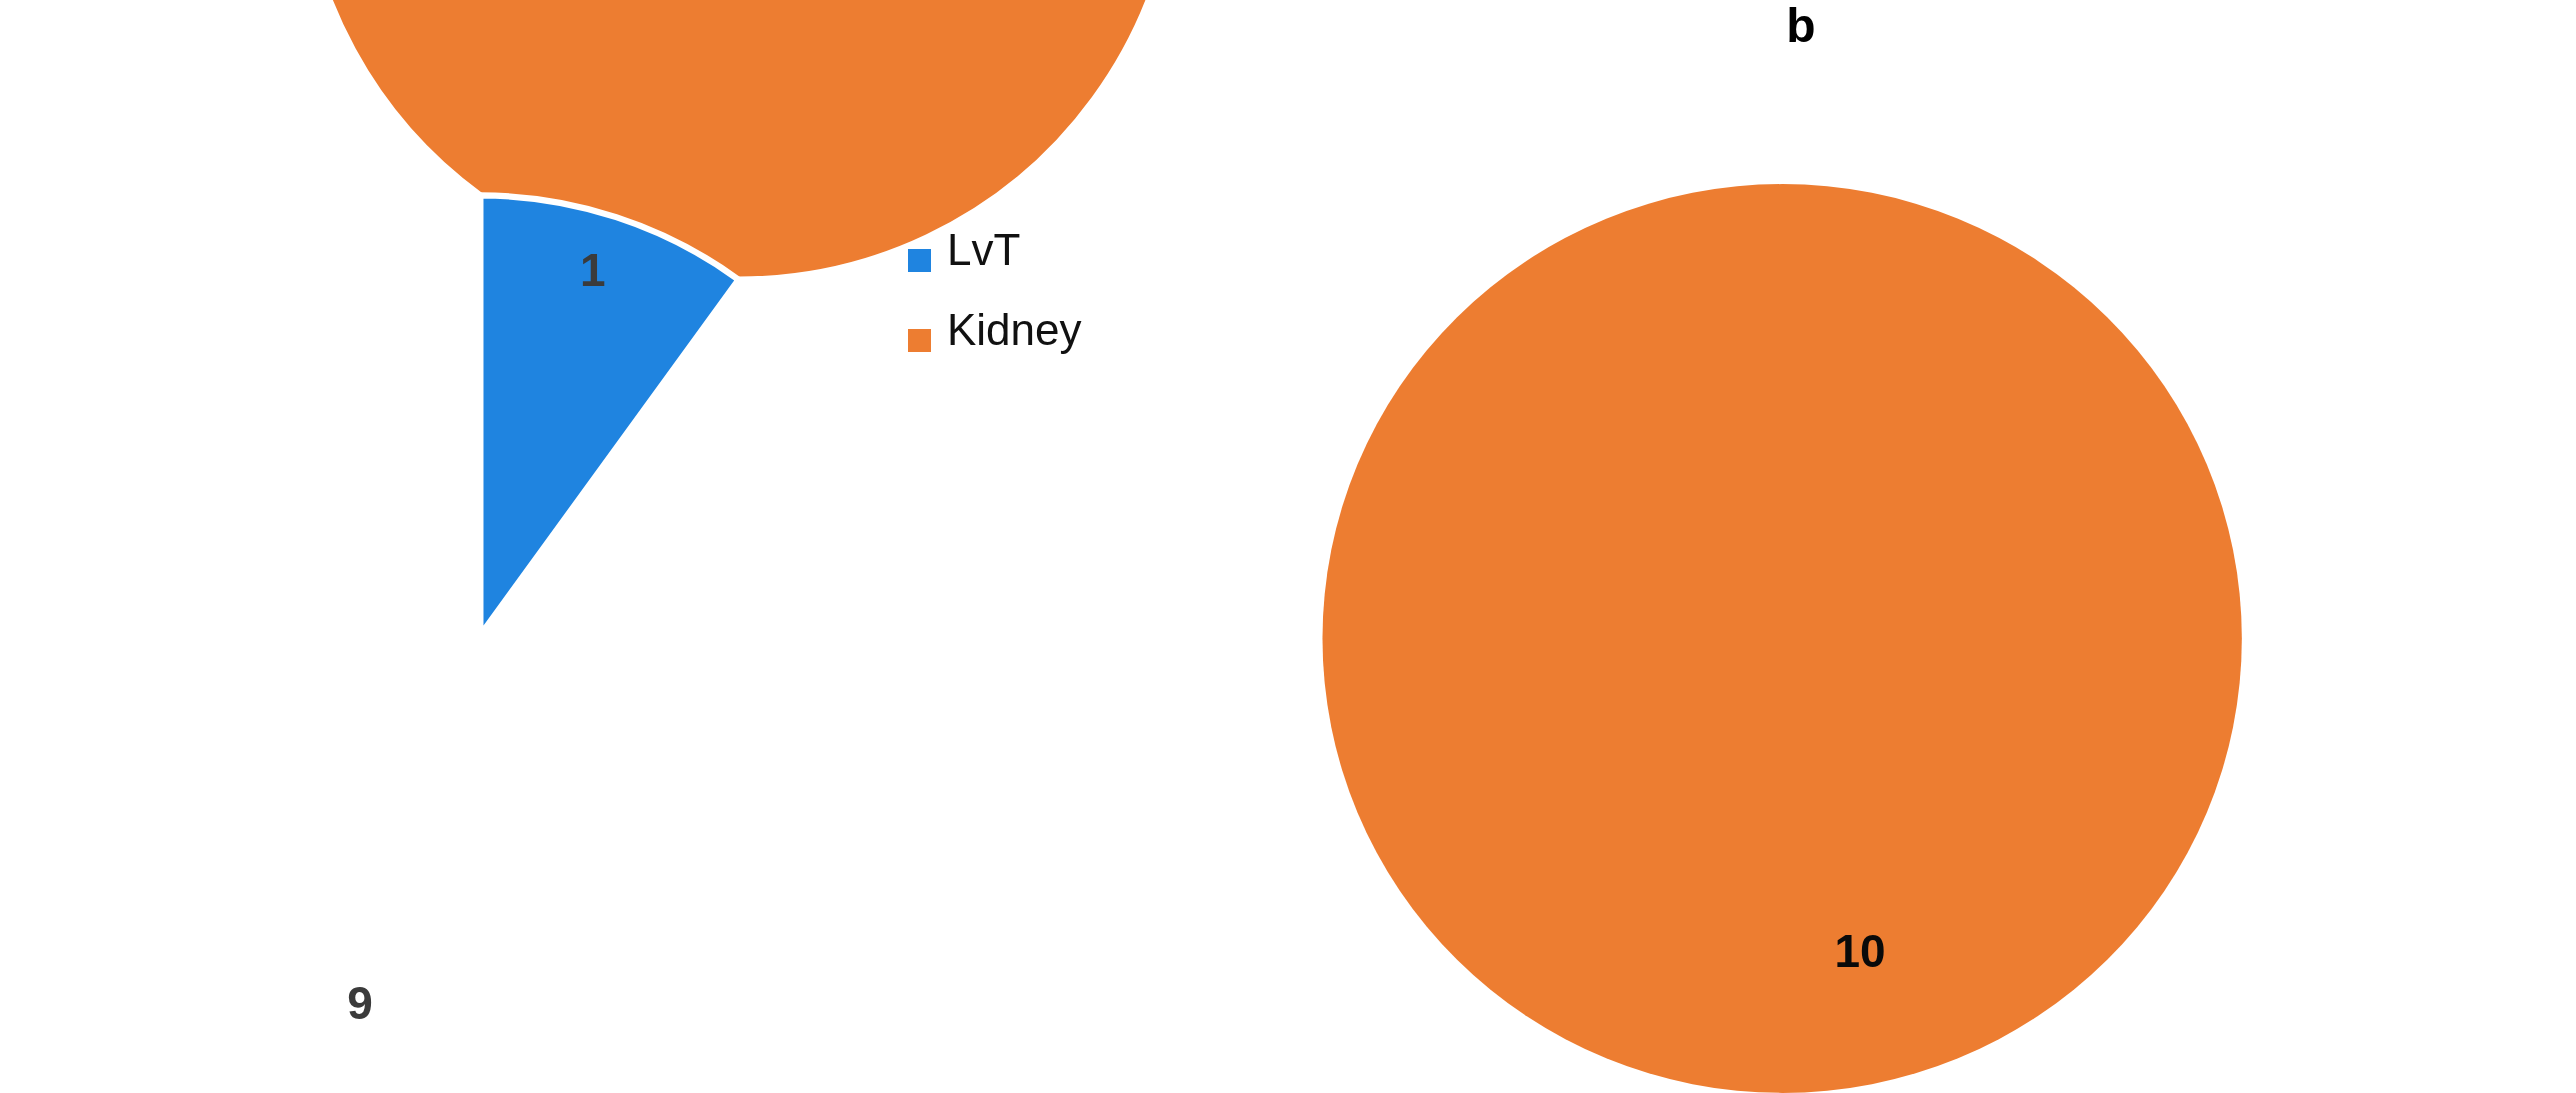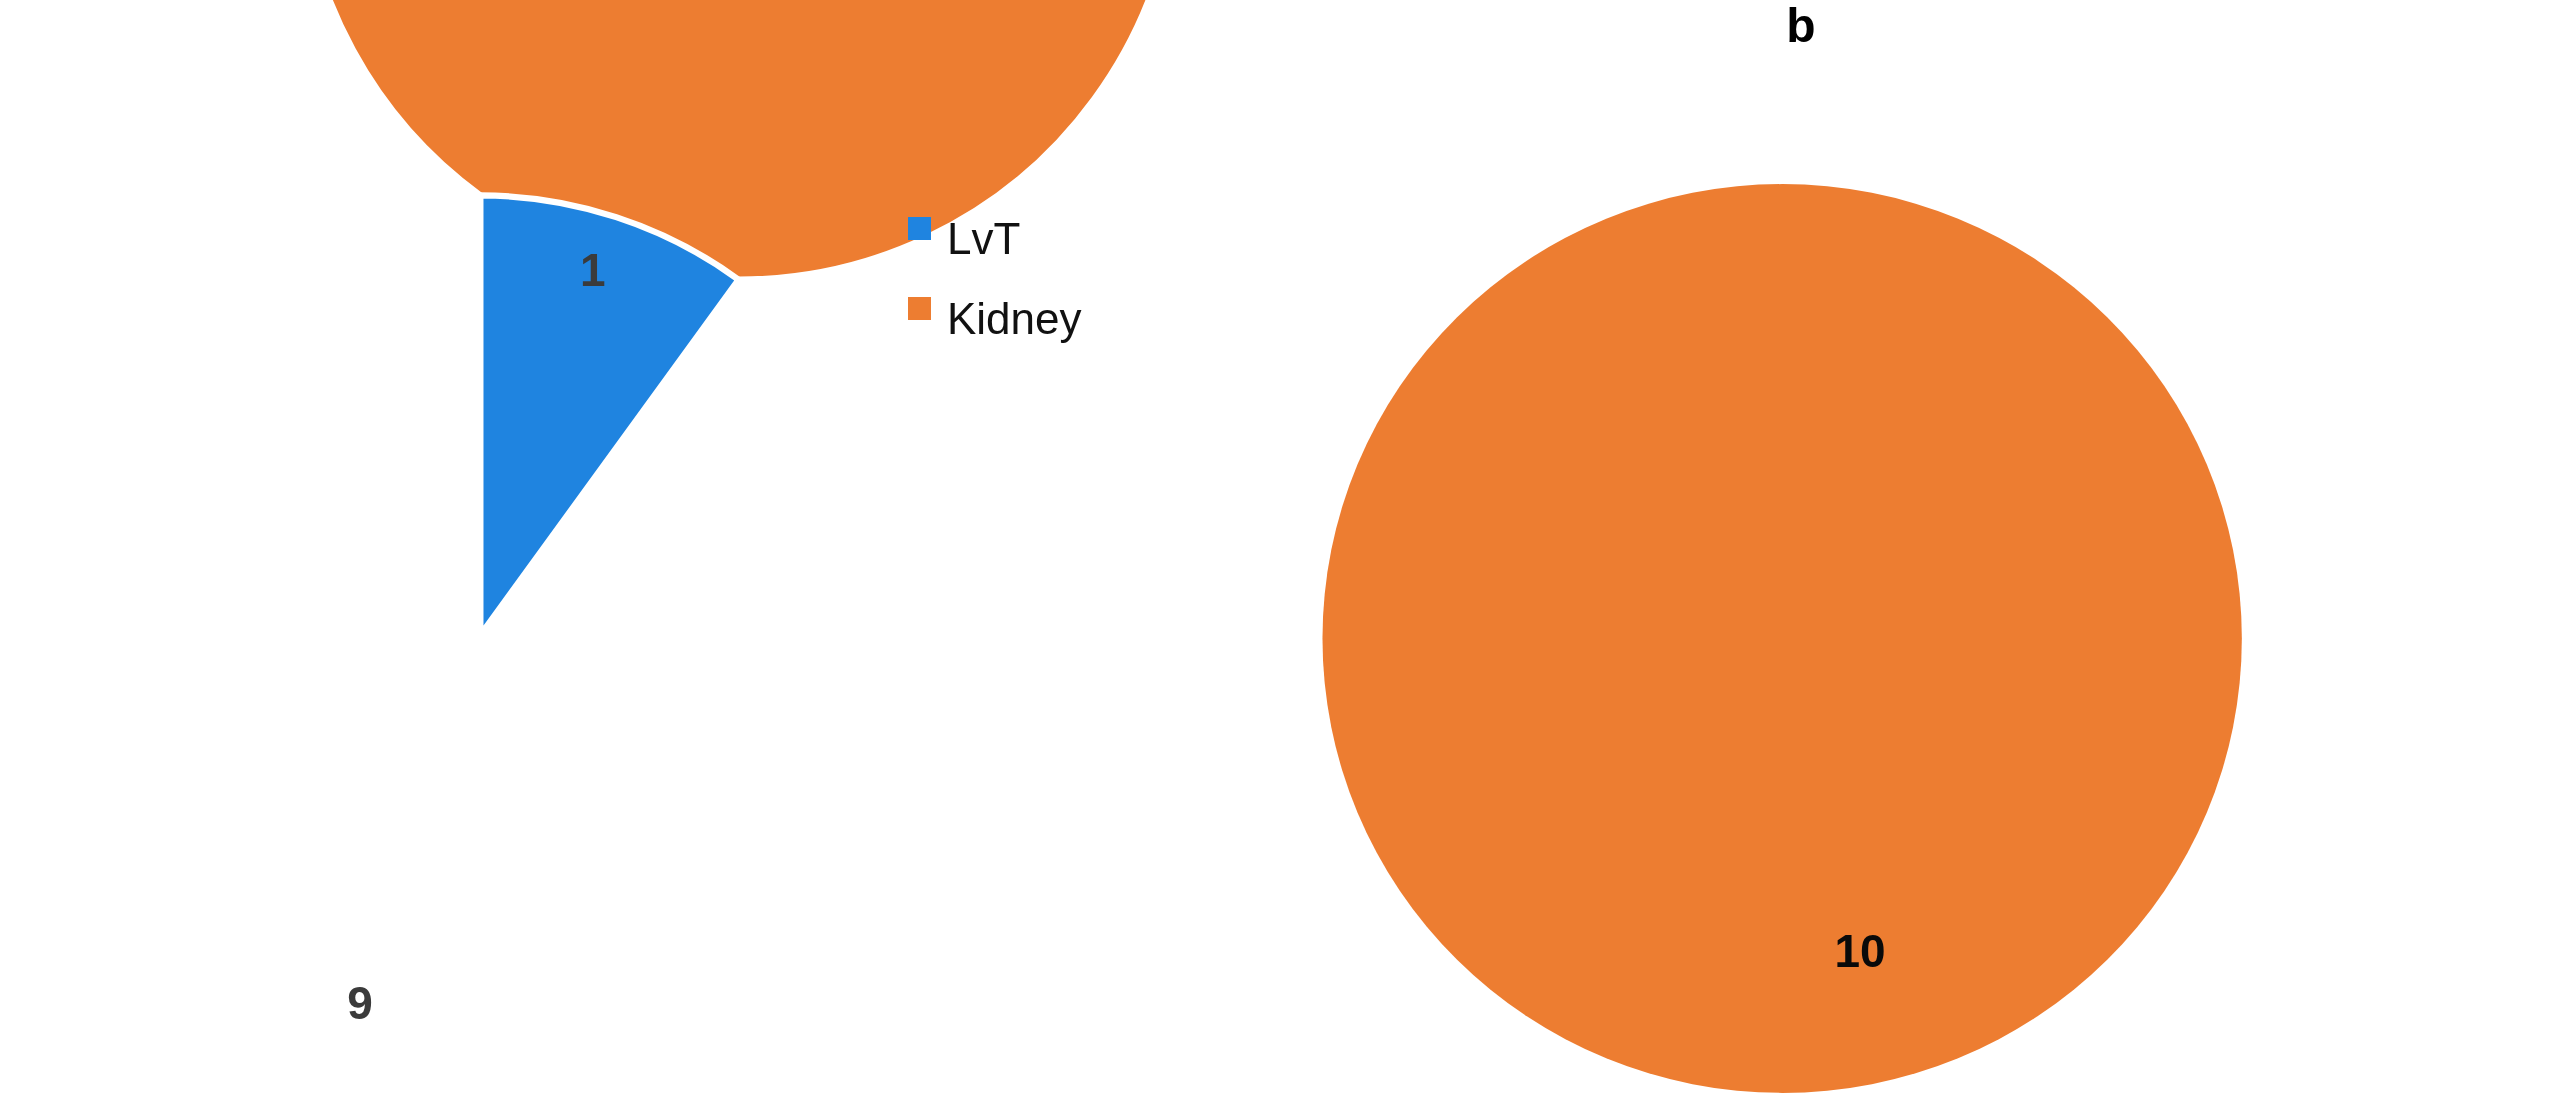--- a/index.html
+++ b/index.html
@@ -53,21 +53,21 @@
   .slice-label.dark  { fill: #3b3b3b; }
   .slice-label.black { fill: #0a0a0a; }
 
   .legend {
     position: absolute;
   }
   #legend-a { left: 908px; top: 217px; }
 
   .legend-item {
     display: flex;
-    align-items: flex-start;
+    align-items: flex-end;
     white-space: nowrap;
   }
   #legend-a .legend-item { height: 55px; margin-bottom: 25px; }
 
   .legend-swatch {
     width: 23px;
     height: 23px;
     flex: 0 0 23px;
     margin-right: 16px;
   }

